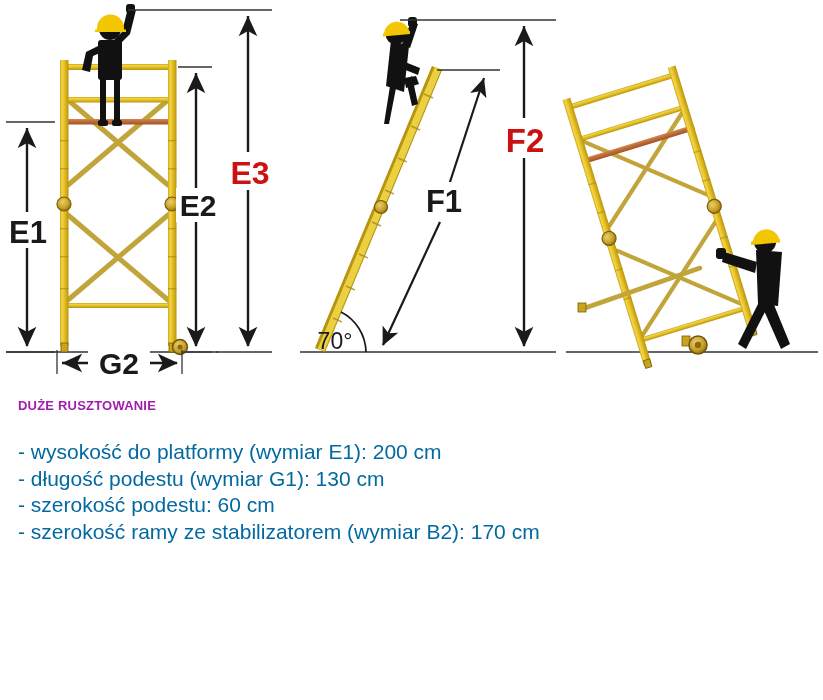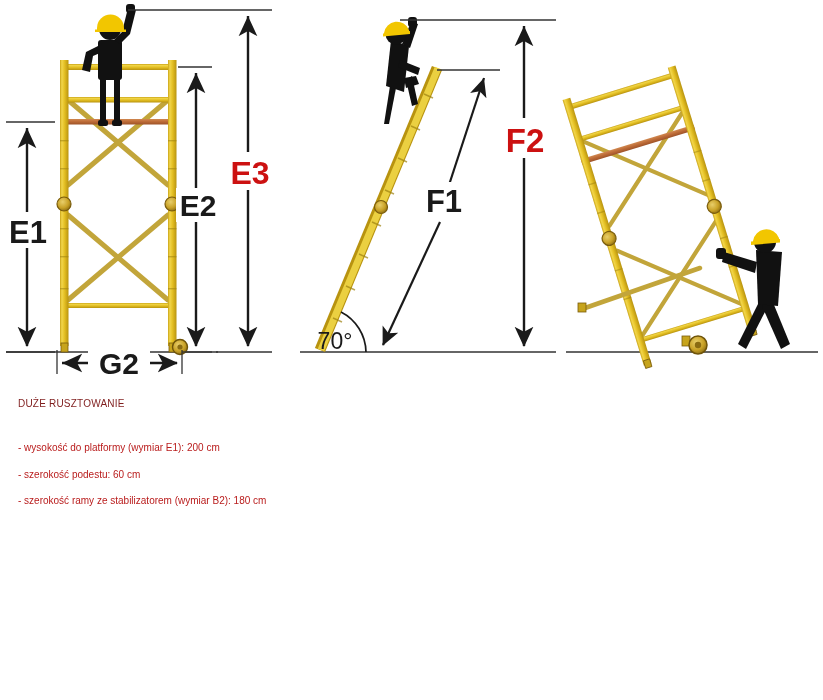--- a/index.html
+++ b/index.html
@@ -14,26 +14,26 @@
   
   #diagrams{position:absolute;left:0;top:0;width:823px;height:390px;}
   #diagrams svg{display:block;}
 
   
   #textblock{
     position:absolute;left:0;top:390px;width:823px;height:310px;
     box-sizing:border-box;padding:8px 0 0 14px;
   }
   .doc-title{
-    font-size:10px;font-weight:400;letter-spacing:.2px;
-    color:#7f1d1d;margin:0 0 26px 4px;
+    font-size:13px;font-weight:700;letter-spacing:.2px;
+    color:#a21caf;margin:0 0 26px 4px;
   }
   .spec-list{list-style:none;margin:0;padding:0;}
   .spec-list li{
-    font-size:10px;line-height:26.5px;color:#b91c1c;
+    font-size:21px;line-height:26.5px;color:#0369a1;
     white-space:nowrap;margin-left:4px;
   }
 </style>
 </head>
 <body>
 
 <div id="sheet">
 
   <div id="diagrams">
   <svg width="823" height="390" viewBox="0 0 823 390" xmlns="http://www.w3.org/2000/svg">
@@ -310,18 +310,19 @@
       </g>
     </g>
 
   </svg>
   </div>
 
   <div id="textblock">
     <div class="doc-title">DUŻE RUSZTOWANIE</div>
     <ul class="spec-list">
       <li>- wysokość do platformy (wymiar E1): 200 cm</li>
+      <li>- długość podestu (wymiar G1): 130 cm</li>
       <li>- szerokość podestu: 60 cm</li>
-      <li>- szerokość ramy ze stabilizatorem (wymiar B2): 180 cm</li>
+      <li>- szerokość ramy ze stabilizatorem (wymiar B2): 170 cm</li>
     </ul>
   </div>
 
 </div>
 
 </body></html>

